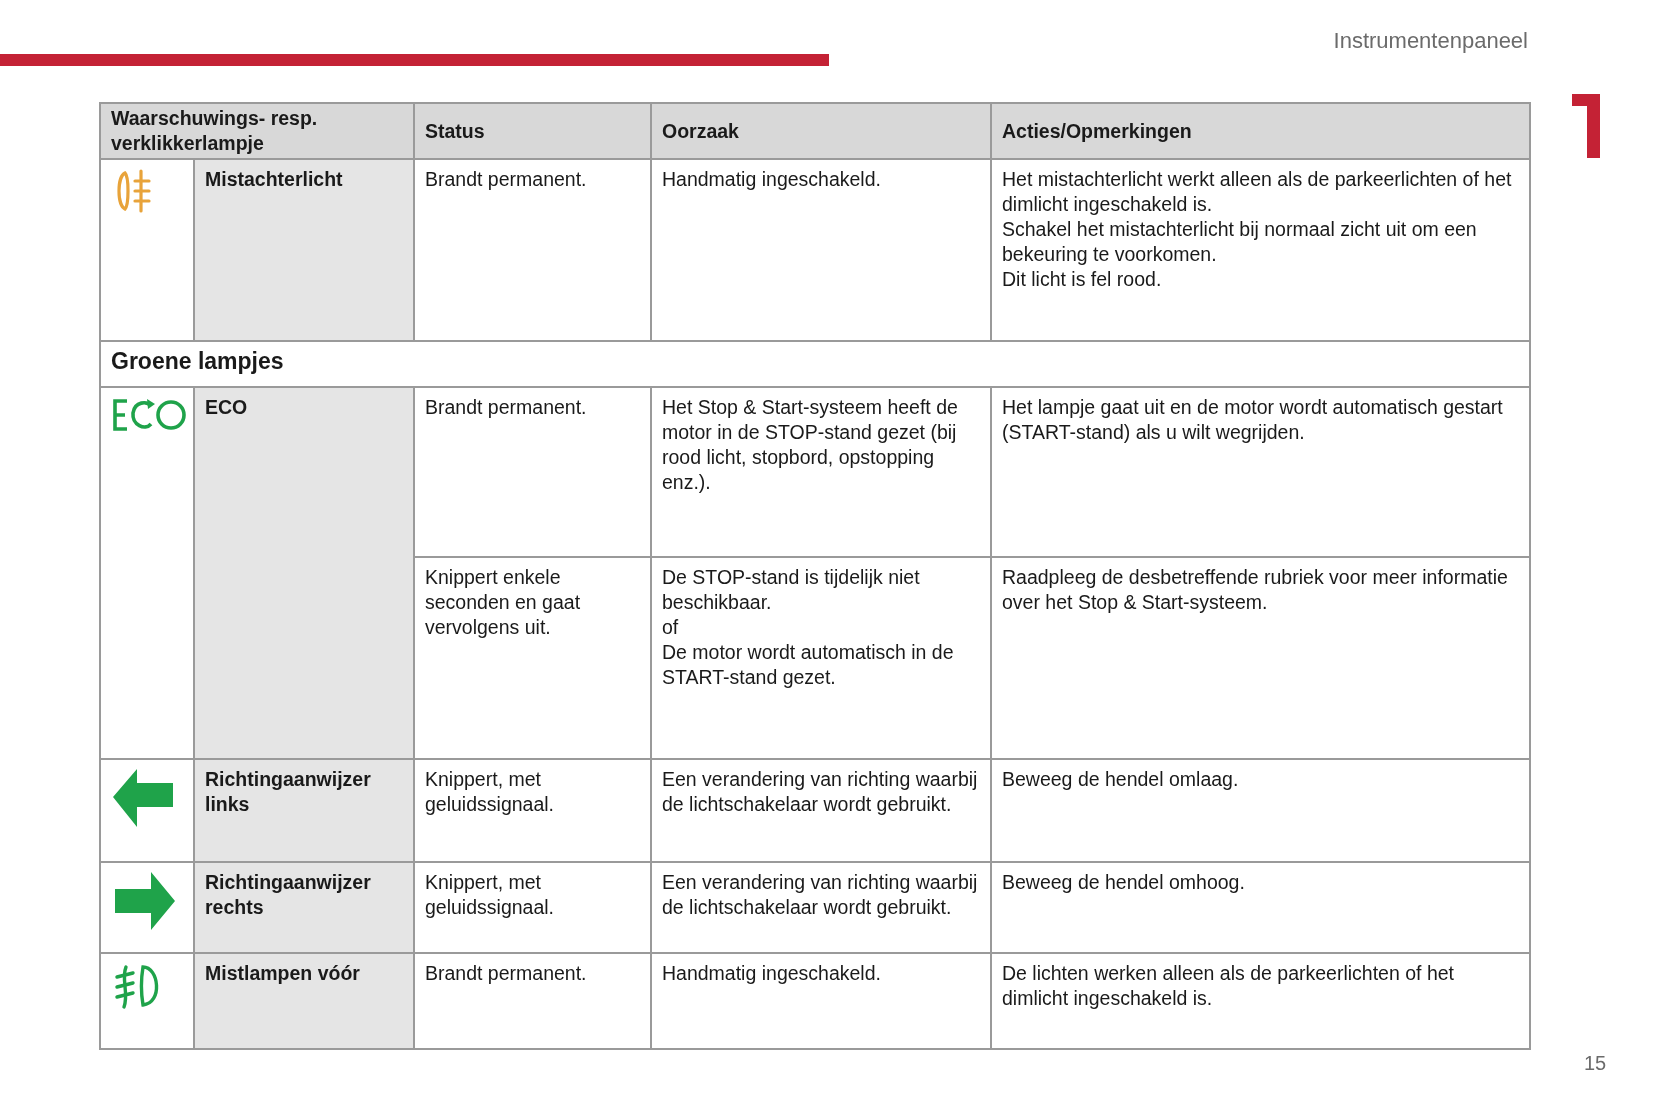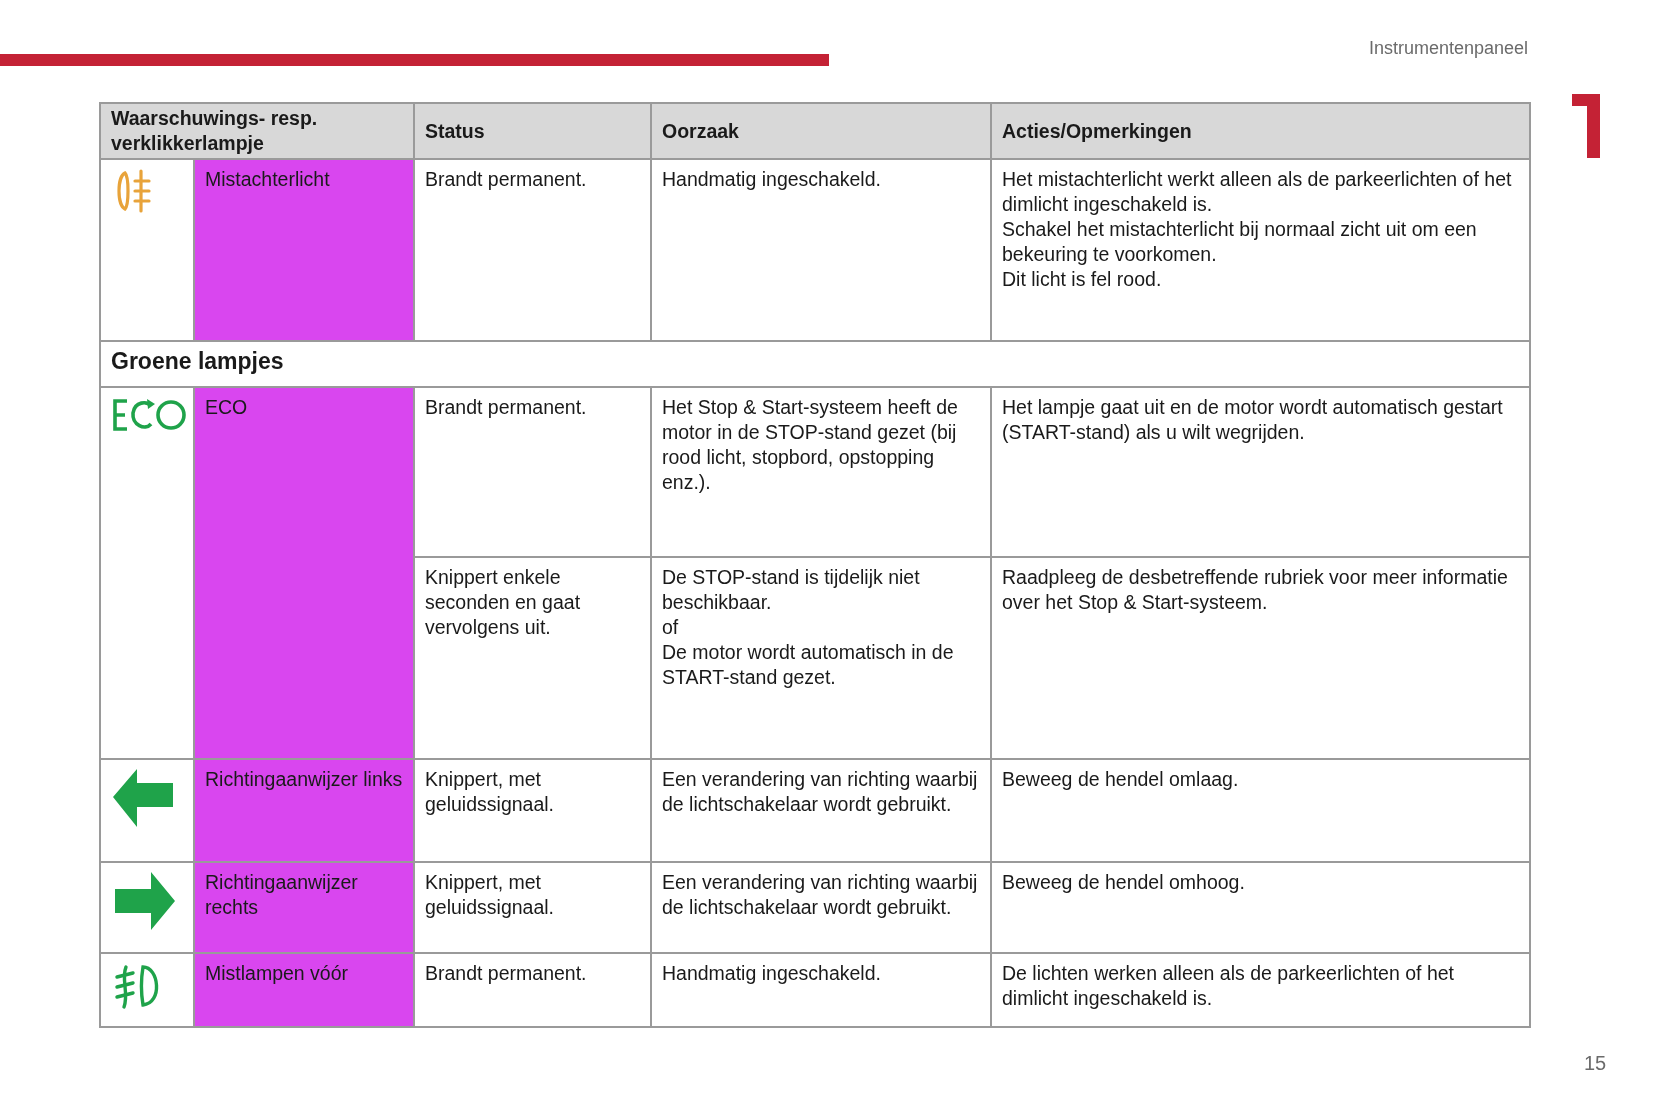--- a/index.html
+++ b/index.html
@@ -1,35 +1,35 @@
 <!DOCTYPE html>
 <html><head>
   <meta charset="utf-8">
   <style>
     * { box-sizing: border-box; margin: 0; padding: 0; }
     html, body { width: 1653px; height: 1102px; background: #ffffff; overflow: hidden; }
     body { position: relative; font-family: "Liberation Sans", sans-serif; color: #1a1a1a; }
 
     .top-bar { position: absolute; left: 0; top: 54px; width: 829px; height: 12px; background: #c42235; }
-    .section-title { position: absolute; right: 125px; top: 38px; font-size: 18px; color: #6b6b6b; }
+    .section-title { position: absolute; right: 125px; top: 28px; font-size: 22px; color: #6b6b6b; }
     .chapter-num { position: absolute; left: 1570px; top: 90px; width: 36px; height: 72px; }
     .page-num { position: absolute; left: 1584px; top: 1052px; font-size: 20px; font-weight: normal; color: #6b6b6b; }
 
     table.lamps {
       position: absolute; left: 99px; top: 102px; width: 1430px;
       border-collapse: collapse; table-layout: fixed;
       font-size: 19.5px; line-height: 25px;
     }
     table.lamps td, table.lamps th {
       border: 2px solid #9a9a9a; vertical-align: top; padding: 7px 10px 8px 10px;
       text-align: left;
     }
     table.lamps th { background: #d8d8d8; font-weight: bold; vertical-align: middle; padding: 2px 10px; }
     td.icon-cell { padding: 12px 6px 6px 10px; }
-    td.name-cell { background: #d946ef; font-weight: normal; }
+    td.name-cell { background: #e5e5e5; font-weight: bold; }
     td.group-cell { font-weight: bold; font-size: 23px; vertical-align: middle; padding: 0 10px; }
     .icon { display: block; }
   </style>
 </head>
 <body>
 
 <div class="top-bar"></div>
 <div class="section-title">Instrumentenpaneel</div>
 <svg class="chapter-num" viewBox="0 0 36 72">
   <path d="M2 4 H30 V68 H17 V16 H2 Z" fill="#c42235"></path>
@@ -114,21 +114,21 @@
       <svg class="icon" width="66" height="62" viewBox="0 0 66 62">
         <path d="M64 31 L40 2 V19 H4 V43 H40 V60 Z" fill="#1fa34a"></path>
       </svg>
     </td>
     <td class="name-cell">Richtingaanwijzer rechts</td>
     <td>Knippert, met geluidssignaal.</td>
     <td>Een verandering van richting waarbij de lichtschakelaar wordt gebruikt.</td>
     <td>Beweeg de hendel omhoog.</td>
   </tr>
 
-  <tr style="height:74px">
+  <tr style="height:96px">
     <td class="icon-cell">
       <svg class="icon" width="58" height="50" viewBox="0 0 58 50">
         <g fill="none" stroke="#1fa34a" stroke-width="3.4" stroke-linecap="round">
           <path d="M6 16 L22 12 M6 26 L22 22 M6 36 L22 32"></path>
           <path d="M15 6 C10 18 18 32 13 46"></path>
           <path d="M32 6 C48 6 52 42 32 44 C30 32 30 18 32 6 Z"></path>
         </g>
       </svg>
     </td>
     <td class="name-cell">Mistlampen vóór</td>

